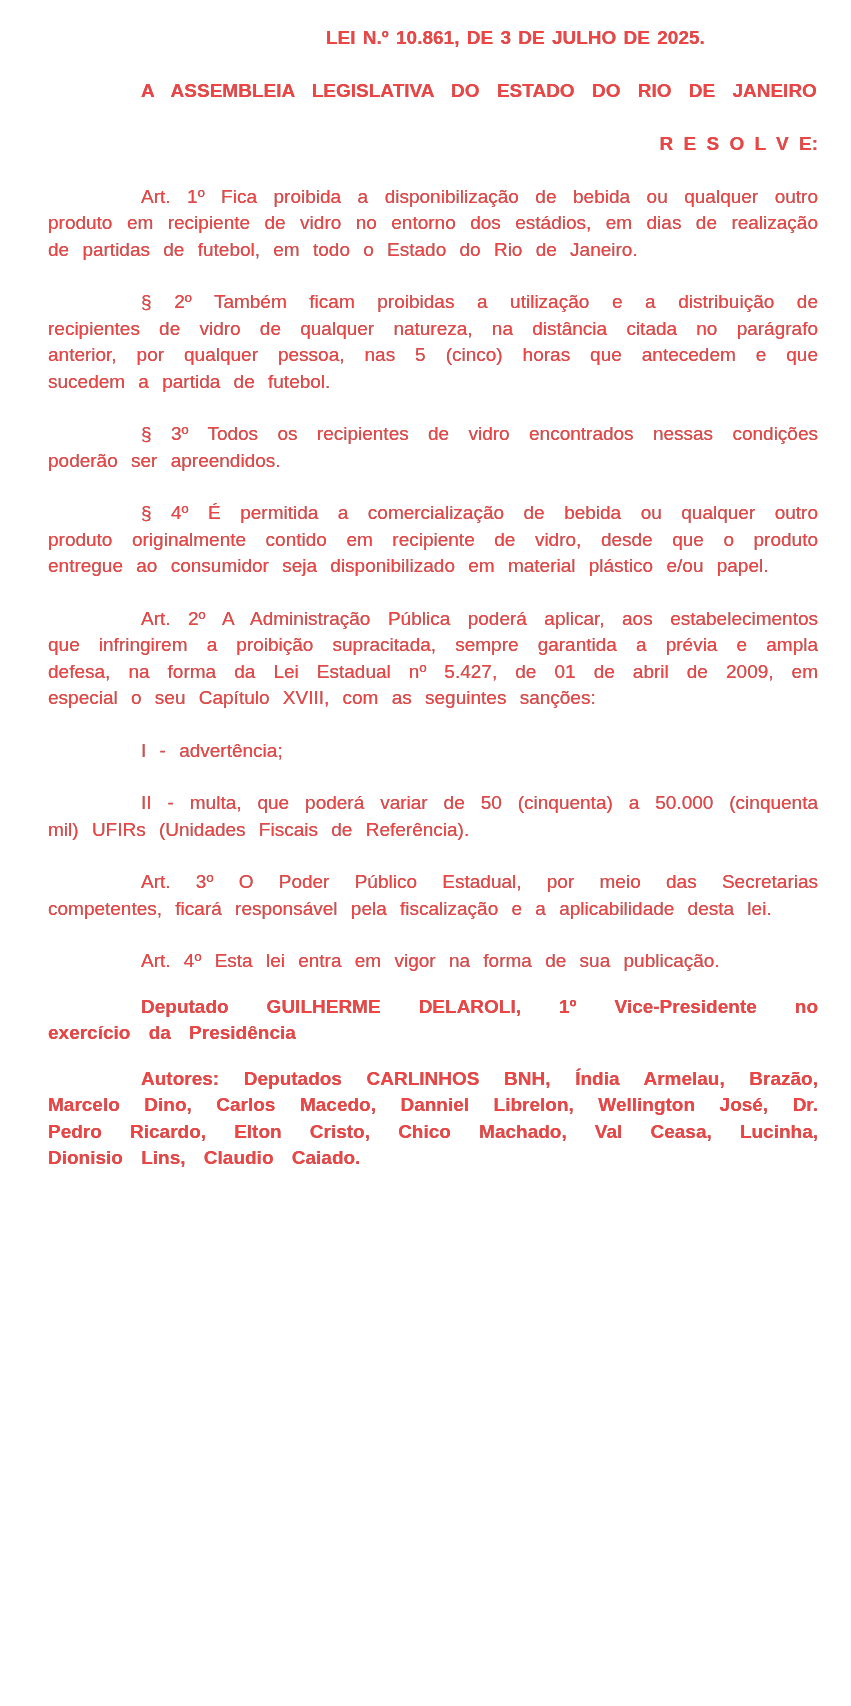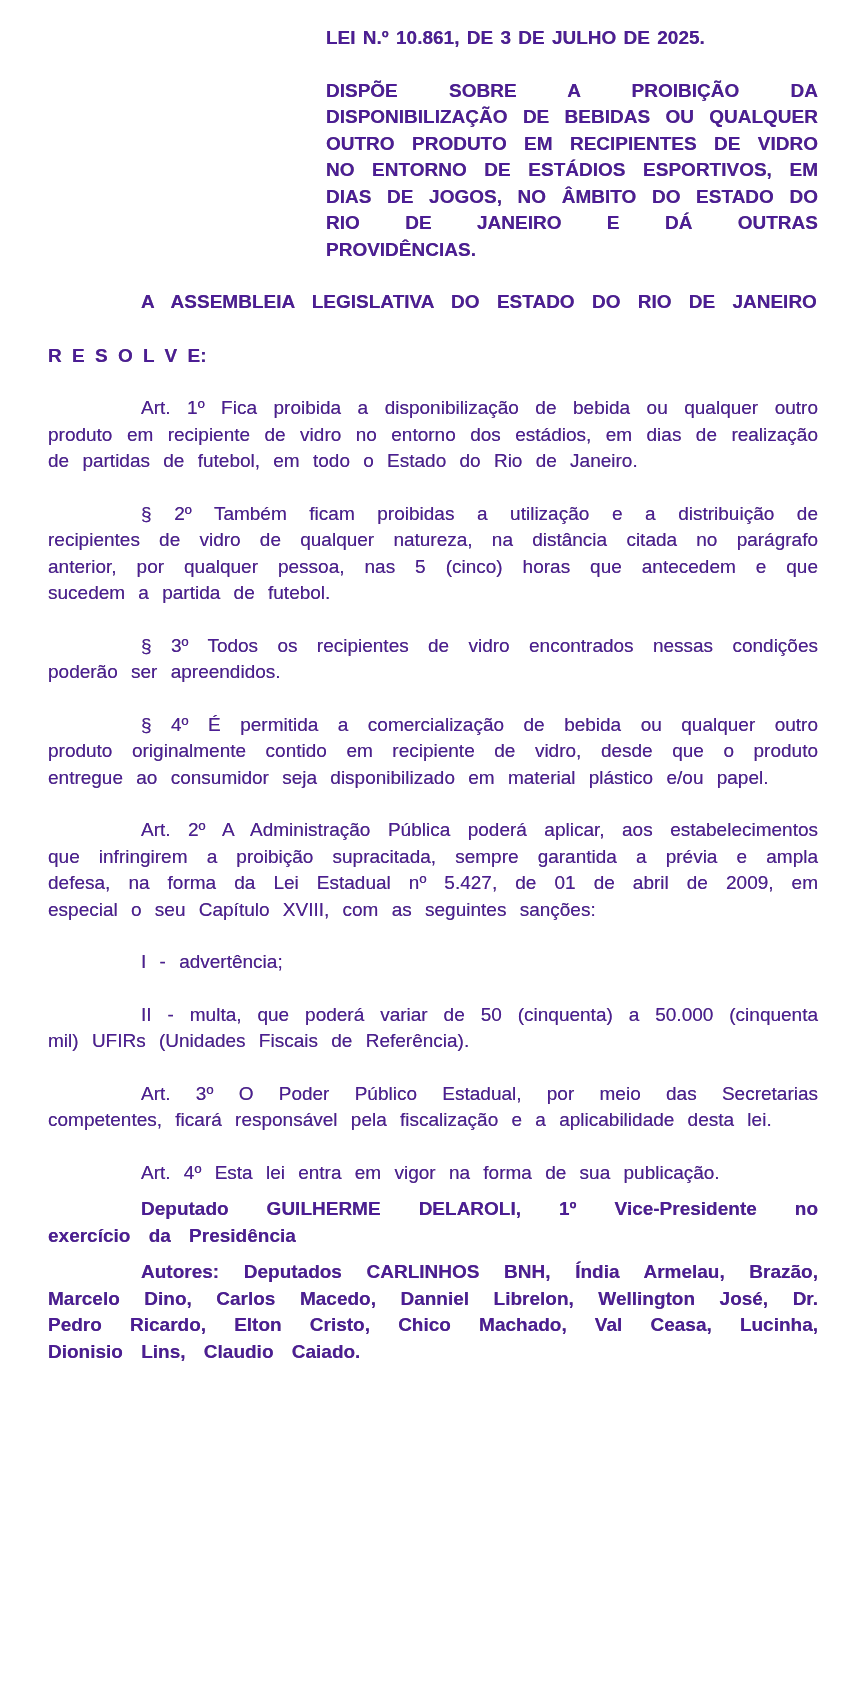--- a/index.html
+++ b/index.html
@@ -6,21 +6,21 @@
   .page {
     position: relative;
     width: 851px;
     height: 1706px;
     box-sizing: border-box;
     padding: 25px 33px 20px 48px;
     background: #ffffff;
     font-family: "Liberation Sans", "DejaVu Sans", sans-serif;
     font-size: 19px;
     line-height: 26.5px;
-    color: #4c1d95;
+    color: #ef4444;
     text-shadow: 0 0 0.6px rgba(46,46,46,0.65);
     overflow: hidden;
   }
   .b { font-weight: 400; }
   
   .title-block { margin-left: 278px; }
   .law-title {
     margin: 0;
     width: 400px;
     font-weight: 700;
@@ -41,38 +41,37 @@
     text-indent: 93px;
     word-spacing: 8px;
   }
   .preamble {
     font-weight: 700;
     word-spacing: 12px;
   }
   .resolve {
     margin: 27px 0 0 0;
     font-weight: 700;
-    text-align: left;
+    text-align: right;
     text-indent: 0;
     word-spacing: 5px;
   }
   .sig {
     font-weight: 700;
     word-spacing: 13px;
   }
-  .tight { margin-top: 10px; }
+  .tight { margin-top: 19px; }
 </style>
 </head>
 <body>
 
 <div class="page">
 
   <div class="title-block">
     <p class="law-title">LEI N.º 10.861, DE 3 DE JULHO DE 2025.</p>
-    <p class="ementa">DISPÕE SOBRE A PROIBIÇÃO DA DISPONIBILIZAÇÃO DE BEBIDAS OU QUALQUER OUTRO PRODUTO EM RECIPIENTES DE VIDRO NO ENTORNO DE ESTÁDIOS ESPORTIVOS, EM DIAS DE JOGOS, NO ÂMBITO DO ESTADO DO RIO DE JANEIRO E DÁ OUTRAS PROVIDÊNCIAS.</p>
   </div>
 
   <p class="para preamble">A ASSEMBLEIA LEGISLATIVA DO ESTADO DO RIO DE JANEIRO</p>
 
   <p class="resolve">R E S O L V E:</p>
 
   <p class="para"><span class="b">Art. 1º</span> <span>Fica proibida a disponibilização de bebida ou qualquer outro produto em recipiente de vidro no entorno dos estádios, em dias de realização de partidas de futebol, em todo o Estado do Rio de Janeiro.</span></p>
 
 
   <p class="para"><span class="b">§ 2º</span> <span>Também ficam proibidas a utilização e a distribuição de recipientes de vidro de qualquer natureza, na distância citada no parágrafo anterior, por qualquer pessoa, nas 5 (cinco) horas que antecedem e que sucedem a partida de futebol.</span></p>

